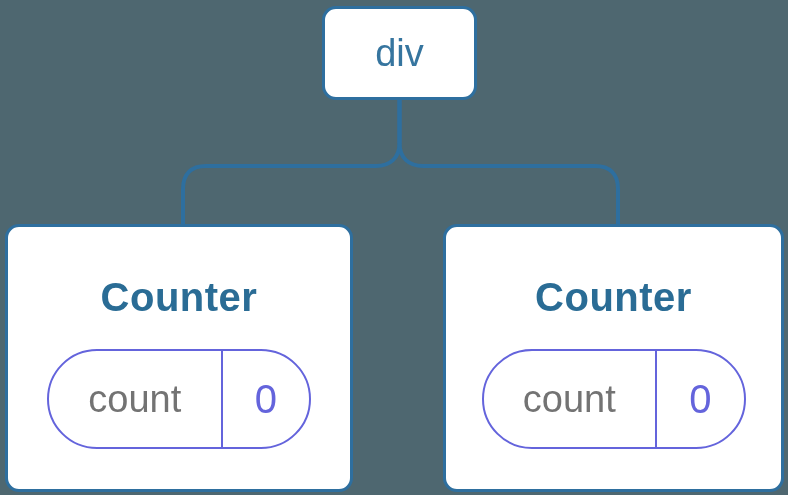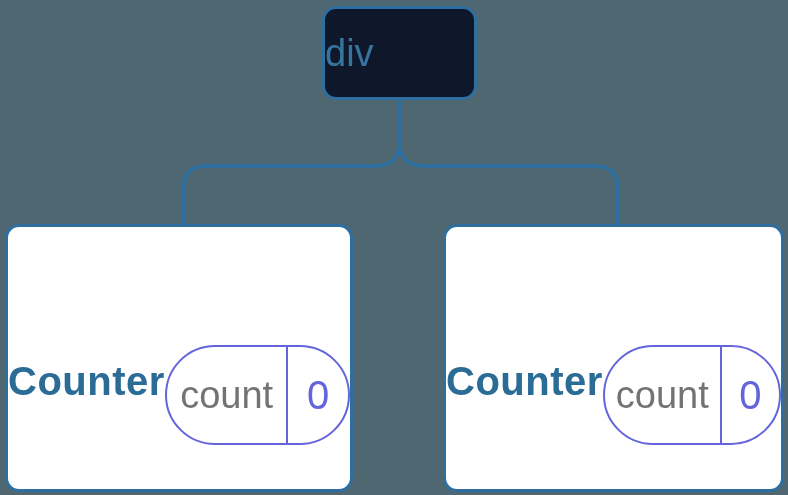--- a/index.html
+++ b/index.html
@@ -21,43 +21,43 @@
     top: 0;
     width: 788px;
     height: 495px;
   }
   .node-root {
     position: absolute;
     left: 322px;
     top: 6px;
     width: 155px;
     height: 94px;
-    background: #0f172a;
+    background: #ffffff;
     border: 3px solid #2e6f9f;
     border-radius: 14px;
     box-sizing: border-box;
     display: flex;
     align-items: center;
-    justify-content: flex-start;
+    justify-content: center;
   }
   .node-root .root-label {
     color: #36759f;
     font-size: 38px;
     line-height: 1;
   }
   .node-card {
     position: absolute;
     top: 224px;
     height: 268px;
     background: #ffffff;
     border: 3px solid #2e6f9f;
     border-radius: 14px;
     box-sizing: border-box;
     display: flex;
-    flex-direction: row;
+    flex-direction: column;
     align-items: center;
     padding-top: 46px;
   }
   .node-card.left  { left: 5px;   width: 348px; }
   .node-card.right { left: 443px; width: 341px; }
   .card-title {
     color: #2a6c95;
     font-size: 40px;
     font-weight: 600;
     line-height: 1.2;

